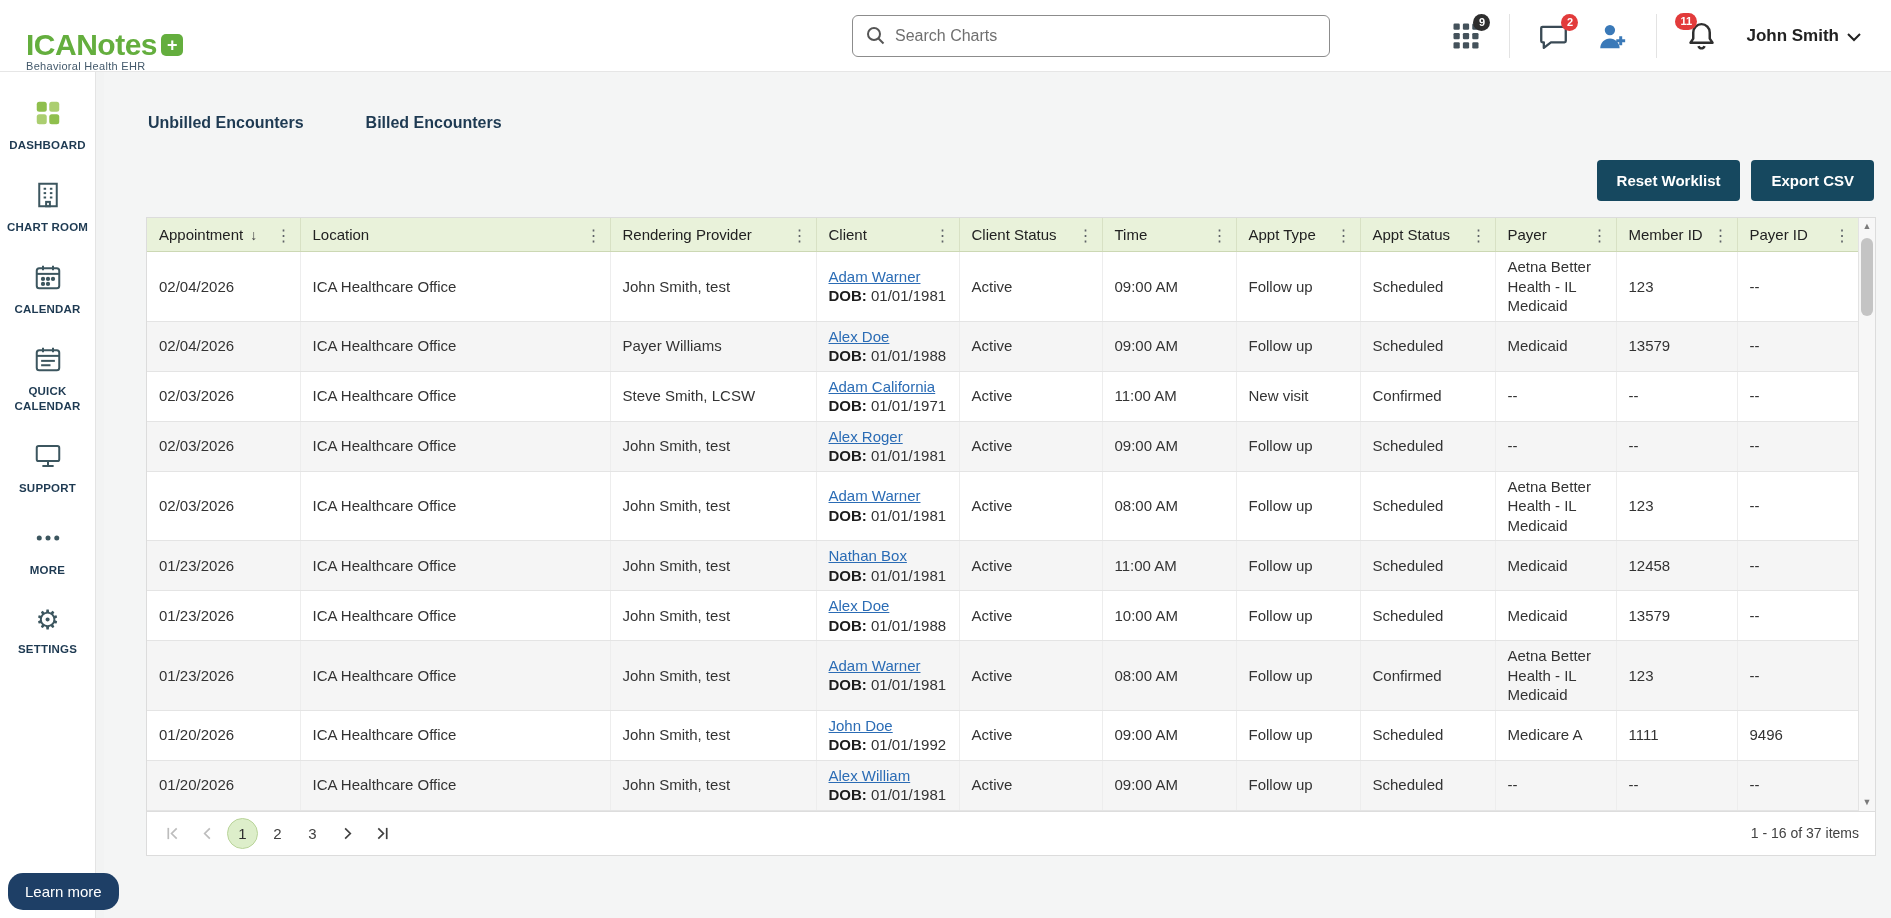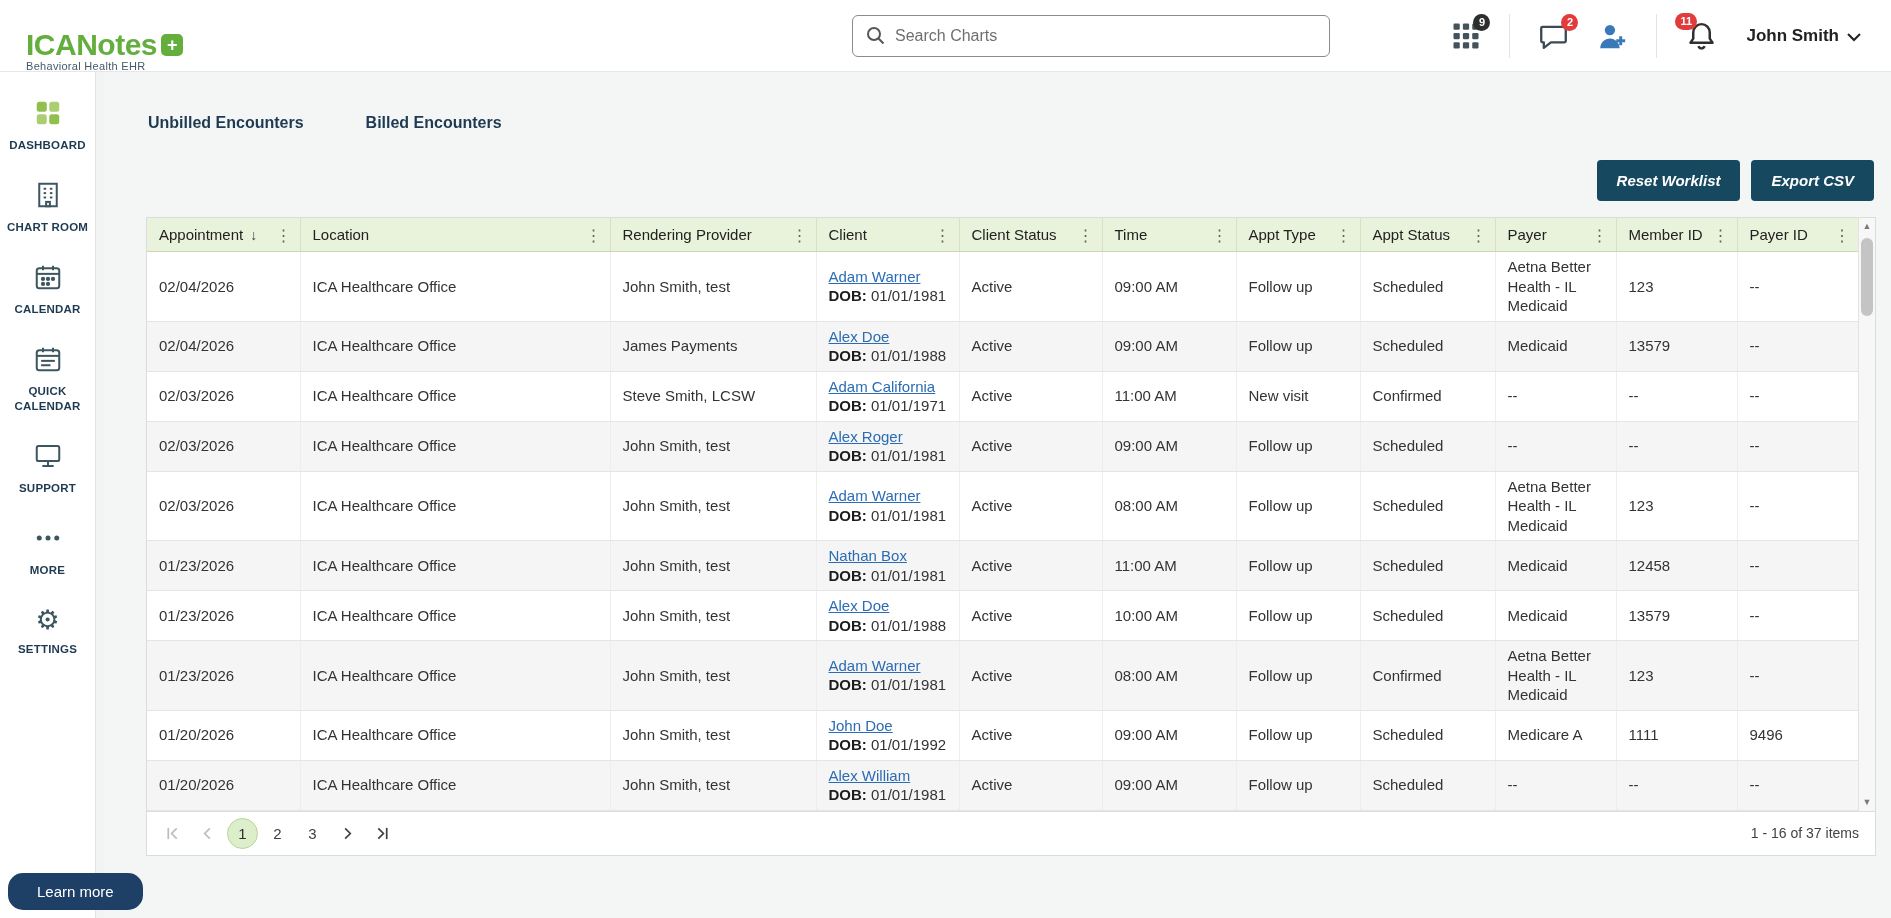--- a/index.html
+++ b/index.html
@@ -25,39 +25,39 @@
   .badge-dark { background:#2e2e2e; }
   .badge-left { right:auto; left:-10px; }
   .user-menu { display:flex; align-items:center; gap:8px; cursor:pointer; }
   .user-name { font-size:17px; font-weight:700; color:#222; }
 
   
   .sidebar { position:absolute; top:72px; left:0; bottom:0; width:96px; background:#fff; border-right:1px solid #e4e4e4; display:flex; flex-direction:column; align-items:flex-end; padding-top:26px; gap:27px; z-index:20; }
   .side-item { display:flex; flex-direction:column; align-items:center; gap:7px; cursor:pointer; width:100%; }
   .side-label { font-size:11.5px; font-weight:700; color:#1e3a52; text-align:center; line-height:1.3; letter-spacing:0.2px; }
   .gear-glyph { font-size:27px; line-height:30px; color:#3c565f; }
-  .learn-more { position:absolute; left:8px; bottom:8px; background:#1e3f66; color:#fff; border:none; border-radius:15px; padding:10px 29px; font-size:15px; font-family:inherit; cursor:pointer; z-index:40; }
+  .learn-more { position:absolute; left:8px; bottom:8px; background:#1e3f66; color:#fff; border:none; border-radius:15px; padding:10px 17px; font-size:15px; font-family:inherit; cursor:pointer; z-index:40; }
 
   
   .main { position:absolute; top:72px; left:104px; right:0; bottom:0; background:#f4f5f5; padding:20px 0 0 24px; }
 
   .tabstrip { display:flex; align-items:flex-end; gap:6px; border-bottom:1px solid #c6c6c6; padding-left:14px; margin-right:17px; }
   .tab { background:#fdfdfd; border:1px solid #c6c6c6; border-bottom:none; border-radius:6px 6px 0 0; padding:10px 26px; font-size:16px; color:#1e3a52; cursor:pointer; margin-bottom:-1px; }
   .tab.active { background:#f4f5f5; border-bottom:1px solid #f4f5f5; font-weight:700; padding-top:14px; padding-bottom:11px; }
   .redacted-bar { display:inline-block; width:128px; height:15px; vertical-align:middle; border-radius:2px;
     background:repeating-linear-gradient(90deg,#b9b9b9 0 7px,#9d9d9d 7px 14px,#cfcfcf 14px 21px,#a8a8a8 21px 28px);
     filter:blur(1.5px); }
 
   .subtabs { display:flex; align-items:flex-start; gap:26px; margin-top:10px; padding-left:2px; }
   .subtab { padding:12px 18px 10px; font-size:16px; font-weight:700; color:#1e3a52; cursor:pointer; }
   .subtab.active { color:#1b72b4; border-bottom:4px solid #2470ad; padding-bottom:8px; }
   .annotation-box { border:3px solid #c00000; padding:3px 10px 4px; display:inline-block; }
 
   .actions-row { display:flex; justify-content:flex-end; gap:11px; margin:18px 17px 0 18px; }
-  .action-btn { background:#16485f; color:#fff; border:none; border-radius:4px; height:41px; padding:0 20px; font-size:15px; font-weight:600; font-family:inherit; cursor:pointer;font-style:italic; }
+  .action-btn { background:#16485f; color:#fff; border:none; border-radius:4px; height:41px; padding:0 20px; font-size:15px; font-weight:600; font-family:inherit; cursor:pointer; }
 
   
   .table-wrap { position:relative; margin:16px 17px 0 18px; width:1730px; background:#fff; border:1px solid #dcdcdc; }
   table { border-collapse:collapse; table-layout:fixed; width:1711px; }
   th { background:#e9f2da; text-align:left; font-weight:400; font-size:15px; color:#222; padding:8px 26px 8px 12px; border-right:1px solid #d8e1c4; border-bottom:1px solid #ccd8b4; position:relative; cursor:pointer; white-space:nowrap; }
   th:last-child { border-right:none; }
   .menu-dots { position:absolute; right:8px; top:50%; transform:translateY(-50%); color:#5f6368; font-size:16px; cursor:pointer; }
   .sort-arrow { color:#444; margin-left:7px; font-size:14px; }
   td { padding:5px 12px; border-bottom:1px solid #e4e4e4; border-right:1px solid #ededed; font-size:15px; color:#333; vertical-align:middle; line-height:1.3; }
   td:last-child { border-right:none; }
@@ -305,21 +305,21 @@
     <td><span>09:00 AM</span></td>
     <td><span>Follow up</span></td>
     <td><span>Scheduled</span></td>
     <td><span>Aetna Better Health - IL Medicaid</span></td>
     <td><span>123</span></td>
     <td><span>--</span></td>
   </tr>
           <tr>
     <td><span>02/04/2026</span></td>
     <td><span>ICA Healthcare Office</span></td>
-    <td><span>James Payments</span></td>
+    <td><span>Payer Williams</span></td>
     <td>
       <a href="#" class="client-link">Alex Doe</a>
       <div class="dob"><b>DOB:</b> <span>01/01/1988</span></div>
     </td>
     <td><span>Active</span></td>
     <td><span>09:00 AM</span></td>
     <td><span>Follow up</span></td>
     <td><span>Scheduled</span></td>
     <td><span>Medicaid</span></td>
     <td><span>13579</span></td>

